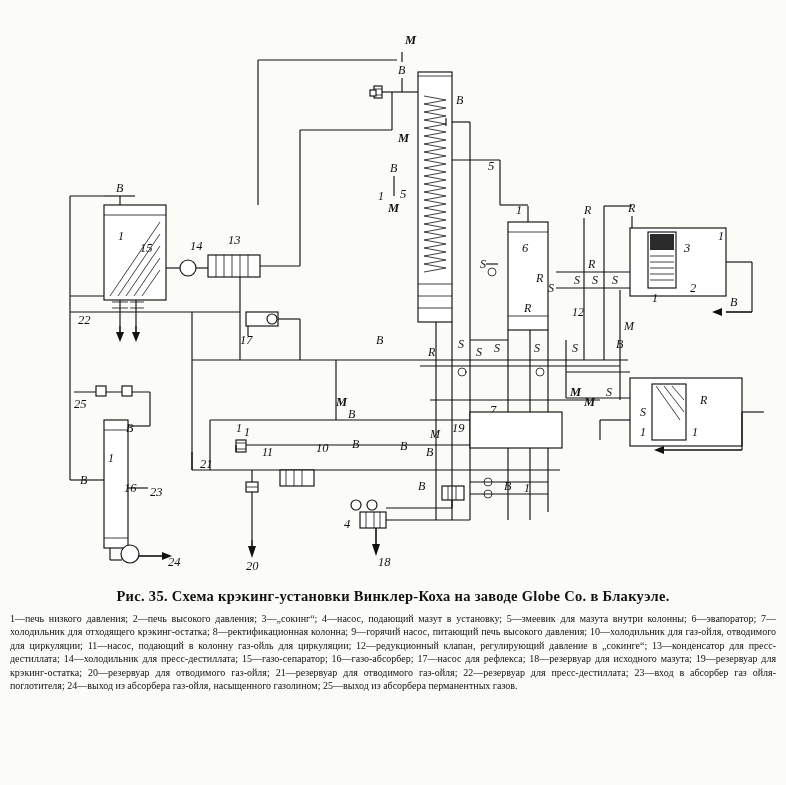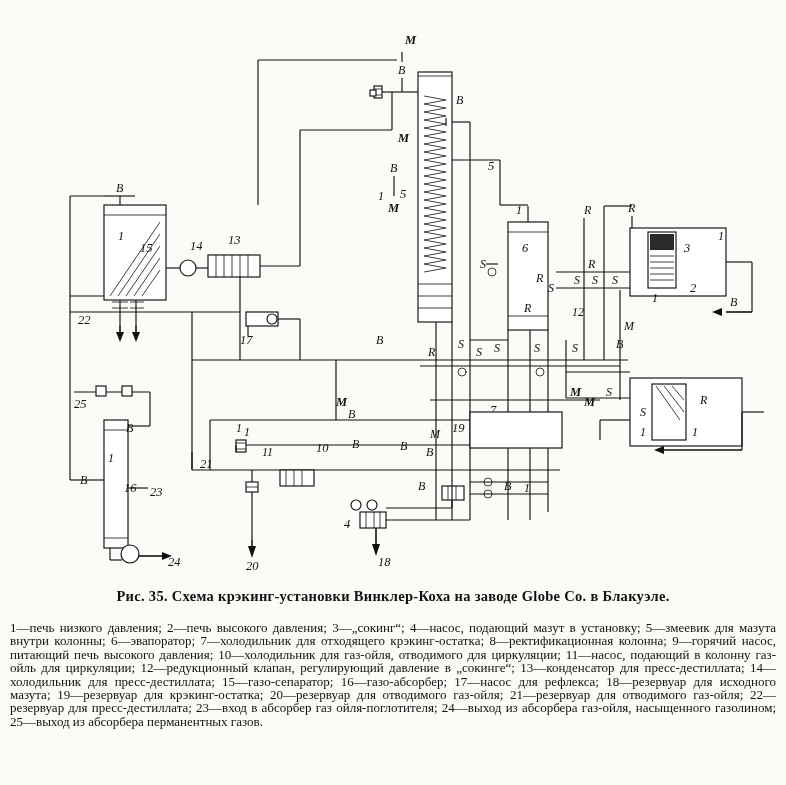--- a/index.html
+++ b/index.html
@@ -38,23 +38,23 @@
   }
   .fig-title {
     font-family: "Liberation Serif", serif;
     font-size: 14.5px;
     font-weight: bold;
     letter-spacing: 0.3px;
     text-align: center;
     white-space: nowrap;
   }
   .legend {
-    margin-top: 16px;
+    margin-top: 7px;
     font-family: "Liberation Serif", serif;
-    font-size: 13px;
+    font-size: 10px;
     line-height: 13.4px;
     text-align: justify;
     text-justify: inter-word;
     hyphens: none;
   }
   text {
     font-family: "Liberation Serif", serif;
     fill: #111;
   }
   .lbl {

